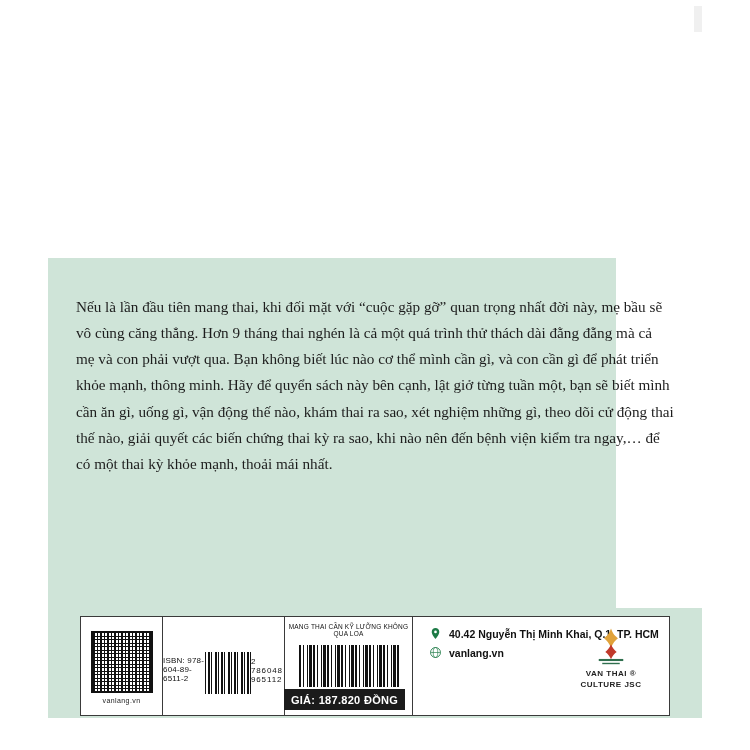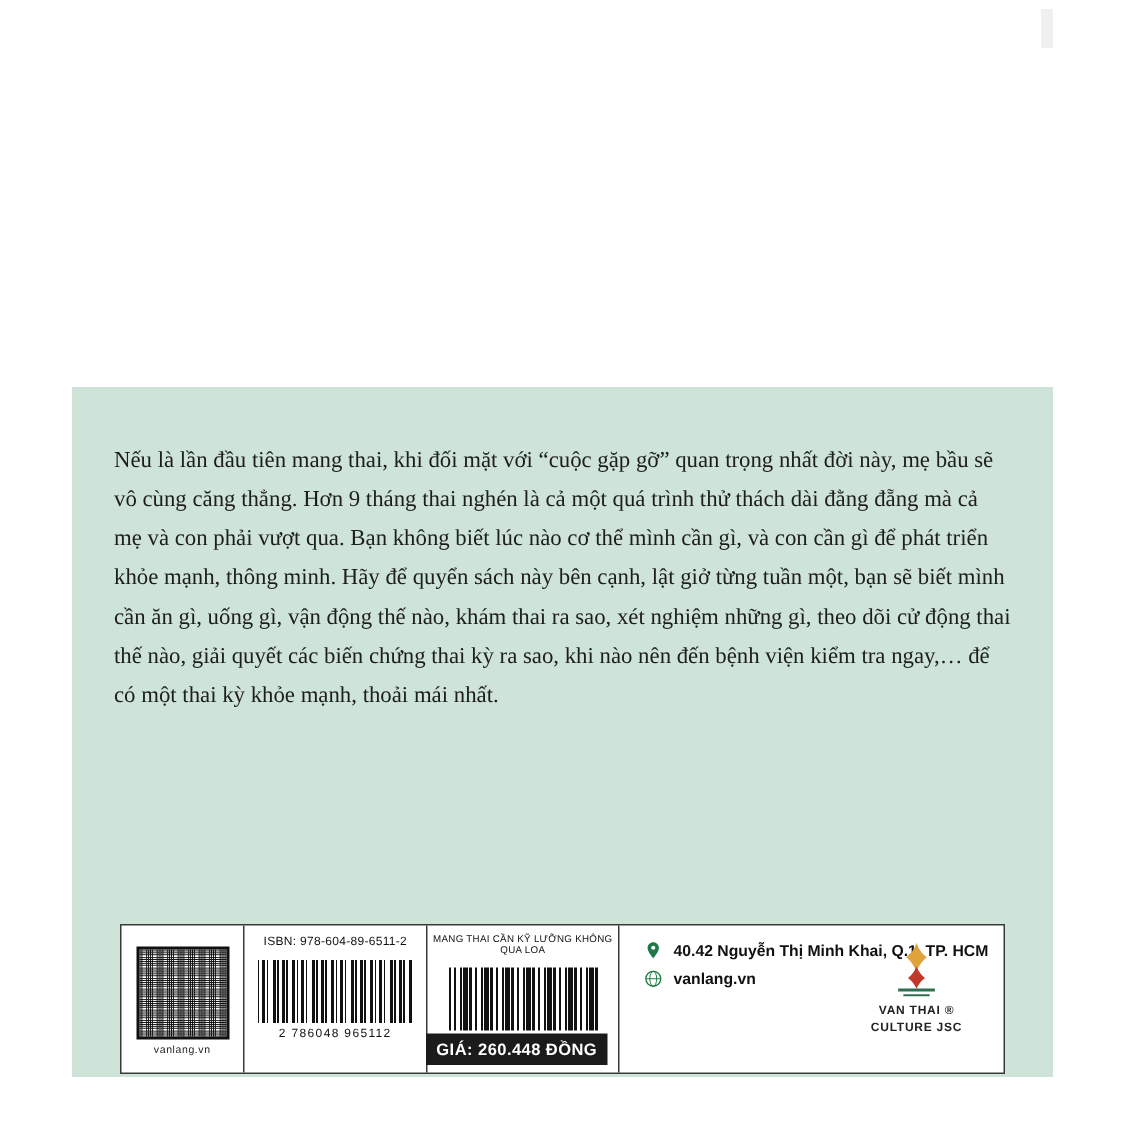--- a/index.html
+++ b/index.html
@@ -26,21 +26,21 @@
     top: 8px;
     width: 654px;
     height: 250px;
     background: #ffffff;
   }
   
   .blurb-panel {
     position: absolute;
     left: 48px;
     top: 258px;
-    width: 654px;
+    width: 568px;
     height: 350px;
     background: #cfe4d8;
   }
   .blurb-inner {
     position: absolute;
     left: 28px;
     top: 36px;
     width: 598px;
   }
   .blurb-para {
@@ -101,21 +101,21 @@
     letter-spacing: 0.4px;
     color: #222;
     margin-top: 4px;
     font-family: "Liberation Sans", sans-serif;
   }
   .isbn-cell {
     width: 122px;
     border-right: 1px solid #3a3a3a;
     box-sizing: border-box;
     display: flex;
-    flex-direction: column;
+    flex-direction: row;
     align-items: center;
     justify-content: flex-start;
     padding-top: 6px;
   }
   .isbn-text {
     font-size: 8px;
     color: #111;
     font-family: "Liberation Sans", sans-serif;
     letter-spacing: 0.2px;
   }
@@ -306,15 +306,15 @@
             <path d="M14 44h20" stroke="#2f6f4e" stroke-width="1.6"></path>
           </svg>
         </div>
         <div class="logo-name">VAN THAI ®</div>
         <div class="logo-name">CULTURE JSC</div>
       </div>
 
     </div>
   </div>
 
-  <div class="price-bar">GIÁ: 260.448 ĐỒNG</div>
+  <div class="price-bar">GIÁ: 187.820 ĐỒNG</div>
 
 </div>
 
 </body></html>

